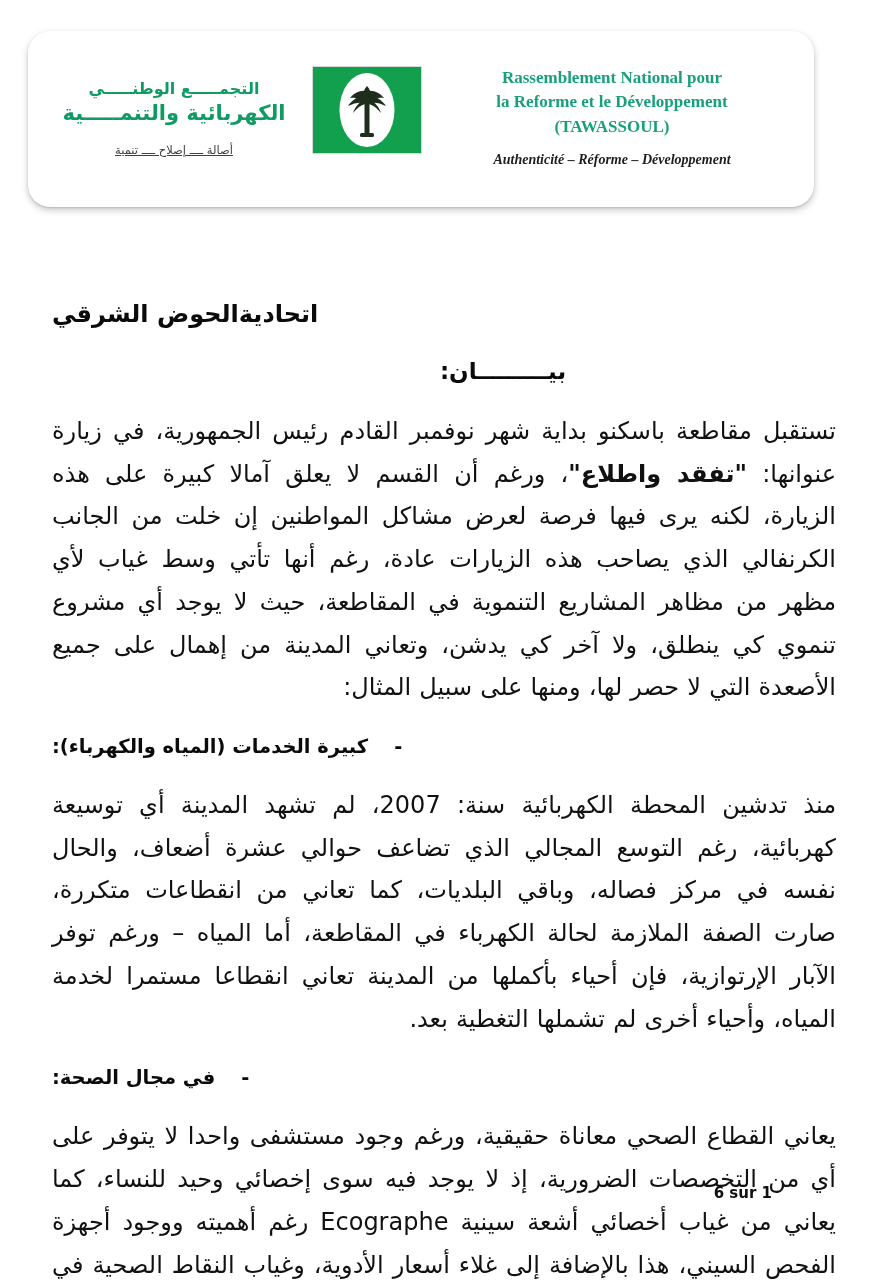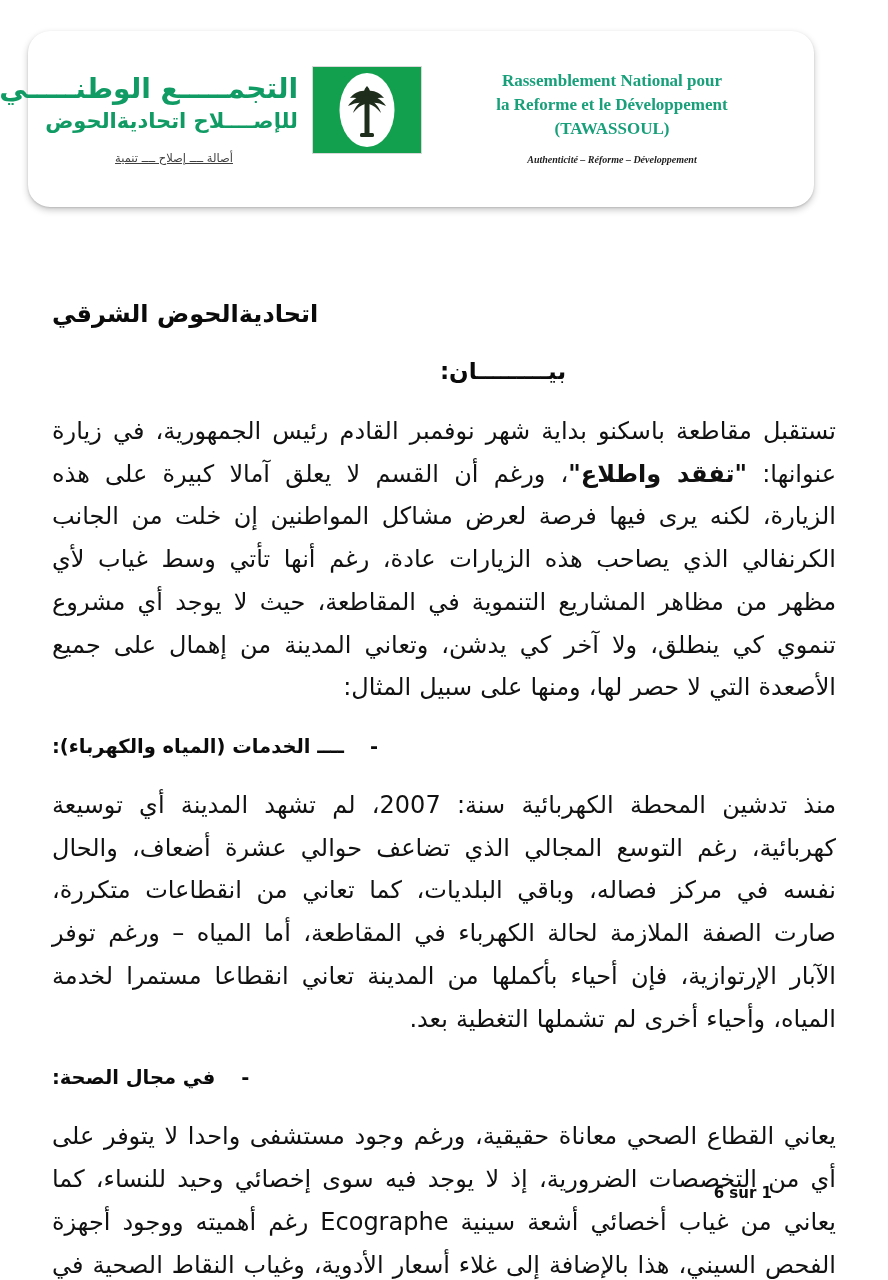--- a/index.html
+++ b/index.html
@@ -47,21 +47,21 @@
   .lh-ar {
     direction: rtl;
     text-align: center;
     flex: 0 0 auto;
     width: 248px;
     padding-bottom: 2px;
   }
   .lh-ar .ln {
     color: #0f9b63;
     font-weight: bold;
-    font-size: 28px;
+    font-size: 16px;
     line-height: 1.30;
     letter-spacing: 0.5px;
     white-space: nowrap;
   }
   .lh-ar .ln.sm {
     font-size: 21px;
   }
   .lh-ar .tagline {
     color: #3f3f3f;
     font-size: 11.5px;
@@ -111,21 +111,21 @@
     font-weight: bold;
     font-size: 17px;
     line-height: 1.42;
     white-space: nowrap;
   }
   .lh-fr .tagline {
     color: #1d1d1d;
     font-family: "Liberation Serif", "DejaVu Serif", serif;
     font-style: italic;
     font-weight: bold;
-    font-size: 10px;
+    font-size: 14px;
     margin-top: 13px;
     white-space: nowrap;
   }
 
   
   .content {
     position: absolute;
     left: 52px;
     right: 52px;
     top: 300px;
@@ -205,21 +205,21 @@
 </style>
 </head>
 <body>
 
 <div class="page">
 
   <div class="letterhead">
 
     <div class="lh-ar">
       <div class="ln">التجمـــــع الوطنـــــي</div>
-      <div class="ln sm">للإصــــلاح اتحاديةالحوض</div>
+      <div class="ln sm">الكهربائية والتنمـــــية</div>
       <div class="tagline">أصالة ــــ إصلاح ــــ تنمية</div>
     </div>
 
     <div class="lh-emblem">
       <div class="oval"></div>
       <svg class="palm" viewBox="0 0 46 62" aria-hidden="true">
         <g fill="#1f2d1c">
           <rect x="20.5" y="22" width="5" height="34" rx="1.2"></rect>
           <rect x="16" y="54" width="14" height="4" rx="1.5"></rect>
           <path d="M23 7 C20 10 18.5 15 18.5 21 L23 21 Z"></path>
@@ -245,21 +245,21 @@
   </div>
 
   <div class="content">
 
     <div class="org-line">اتحاديةالحوض الشرقي</div>
 
     <div class="bayan">بيـــــــــان:</div>
 
     <p class="para"><span>تستقبل مقاطعة باسكنو بداية شهر نوفمبر القادم رئيس الجمهورية، في زيارة عنوانها: </span><b>"تفقد واطلاع"</b><span>،  ورغم أن القسم لا يعلق آمالا كبيرة على هذه الزيارة، لكنه يرى فيها فرصة لعرض مشاكل المواطنين إن خلت من الجانب الكرنفالي الذي يصاحب هذه الزيارات عادة، رغم أنها تأتي وسط غياب لأي مظهر من مظاهر المشاريع التنموية في المقاطعة، حيث لا يوجد أي مشروع تنموي كي ينطلق، ولا آخر كي يدشن، وتعاني المدينة من إهمال على جميع الأصعدة التي لا حصر لها، ومنها على سبيل المثال:</span></p>
 
-    <div class="bullet"><span class="dash">-</span><span>ــــ الخدمات (المياه والكهرباء):</span></div>
+    <div class="bullet"><span class="dash">-</span><span>كبيرة الخدمات (المياه والكهرباء):</span></div>
 
     <p class="para">منذ تدشين المحطة الكهربائية سنة: 2007، لم تشهد المدينة أي توسيعة كهربائية، رغم التوسع المجالي الذي تضاعف حوالي عشرة أضعاف،  والحال نفسه في مركز فصاله، وباقي البلديات، كما تعاني من انقطاعات متكررة، صارت الصفة الملازمة لحالة الكهرباء في المقاطعة، أما المياه – ورغم توفر الآبار الإرتوازية، فإن أحياء بأكملها من المدينة تعاني انقطاعا مستمرا لخدمة المياه، وأحياء أخرى لم تشملها التغطية بعد.</p>
 
     <div class="bullet"><span class="dash">-</span><span>في مجال الصحة:</span></div>
 
     <p class="para tight"><span>يعاني القطاع الصحي معاناة حقيقية، ورغم وجود مستشفى واحدا لا يتوفر على أي من التخصصات الضرورية، إذ لا يوجد فيه سوى إخصائي وحيد للنساء، كما يعاني من غياب أخصائي أشعة سينية </span><span class="latin">Ecographe</span><span> رغم أهميته ووجود أجهزة الفحص السيني، هذا بالإضافة إلى غلاء أسعار الأدوية، وغياب النقاط الصحية في كثير من القرى والأرياف، رغم الحجم السكاني للمنطقة.</span></p>
 
   </div>
 
   <div class="footer">6 sur 1</div>

